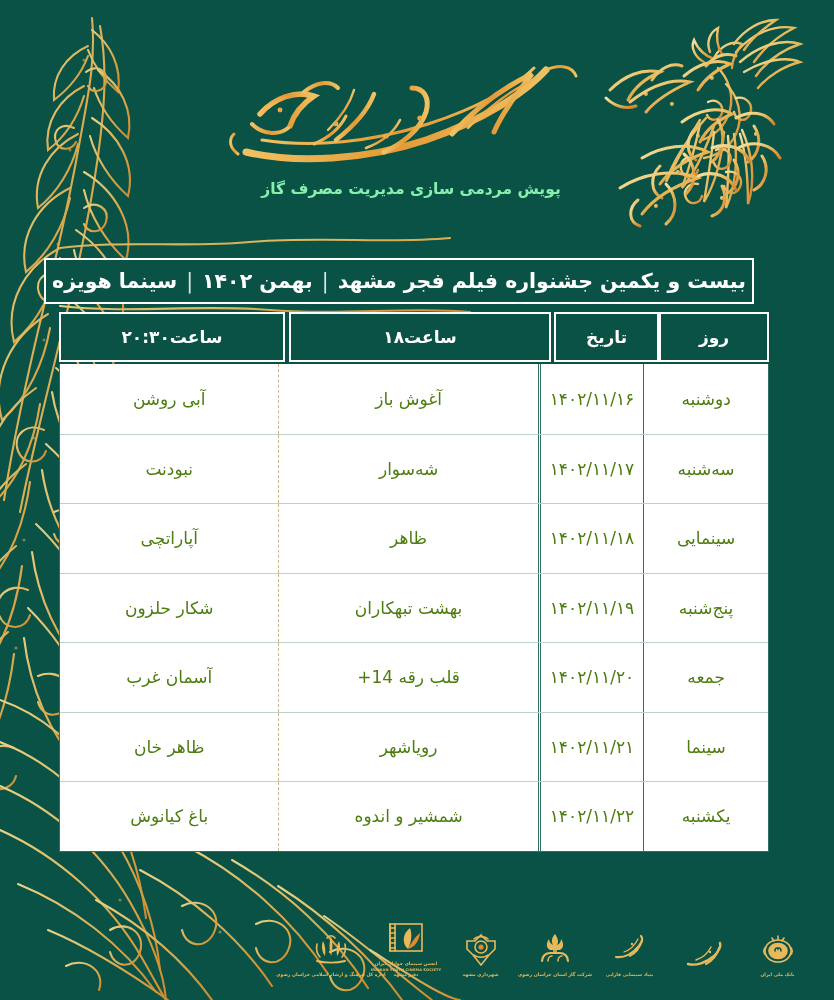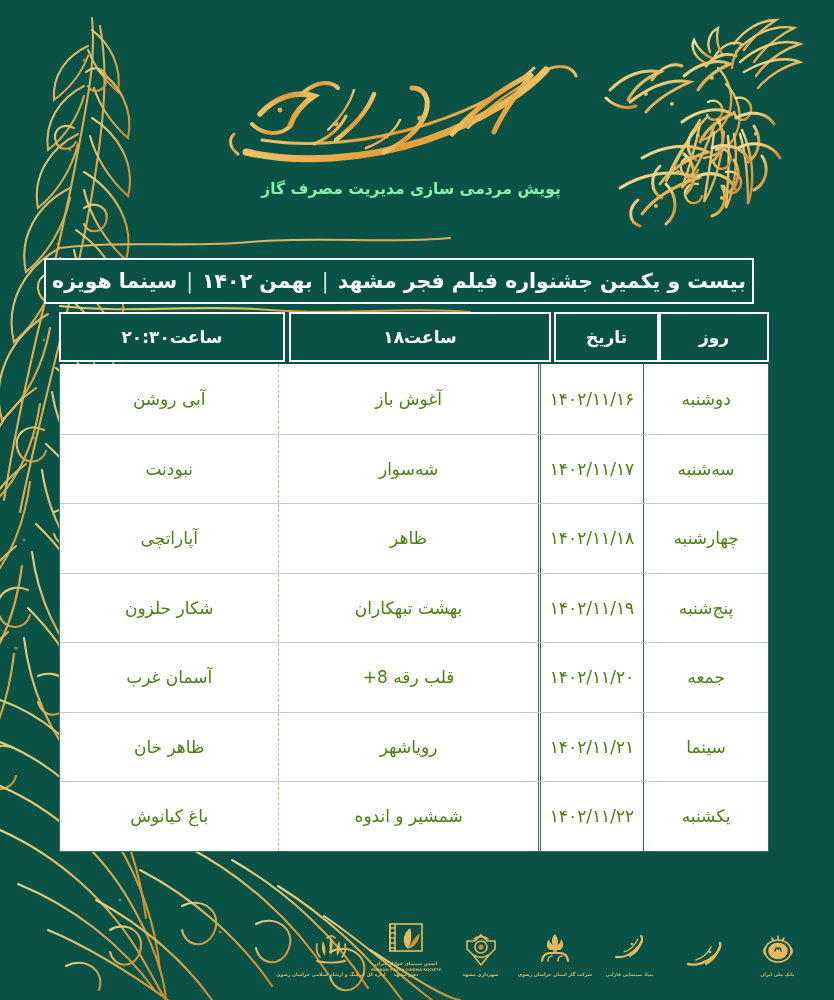--- a/index.html
+++ b/index.html
@@ -443,35 +443,35 @@
           <div class="td col-t18">آغوش باز</div>
           <div class="td col-t20">آبی روشن</div>
         </div>
         <div class="tr">
           <div class="td col-day">سه‌شنبه</div>
           <div class="td col-date">۱۴۰۲/۱۱/۱۷</div>
           <div class="td col-t18">شه‌سوار</div>
           <div class="td col-t20">نبودنت</div>
         </div>
         <div class="tr">
-          <div class="td col-day">چهارشنبه</div>
+          <div class="td col-day">سینمایی</div>
           <div class="td col-date">۱۴۰۲/۱۱/۱۸</div>
           <div class="td col-t18">ظاهر</div>
           <div class="td col-t20">آپاراتچی</div>
         </div>
         <div class="tr">
           <div class="td col-day">پنج‌شنبه</div>
           <div class="td col-date">۱۴۰۲/۱۱/۱۹</div>
           <div class="td col-t18">بهشت تبهکاران</div>
           <div class="td col-t20">شکار حلزون</div>
         </div>
         <div class="tr">
           <div class="td col-day">جمعه</div>
           <div class="td col-date">۱۴۰۲/۱۱/۲۰</div>
-          <div class="td col-t18">قلب رقه 8+</div>
+          <div class="td col-t18">قلب رقه 14+</div>
           <div class="td col-t20">آسمان غرب</div>
         </div>
         <div class="tr">
           <div class="td col-day">سینما</div>
           <div class="td col-date">۱۴۰۲/۱۱/۲۱</div>
           <div class="td col-t18">رویاشهر</div>
           <div class="td col-t20">ظاهر خان</div>
         </div>
         <div class="tr">
           <div class="td col-day">یکشنبه</div>

